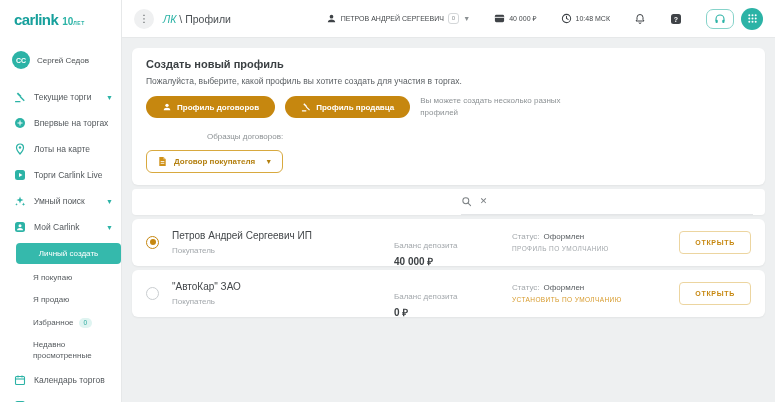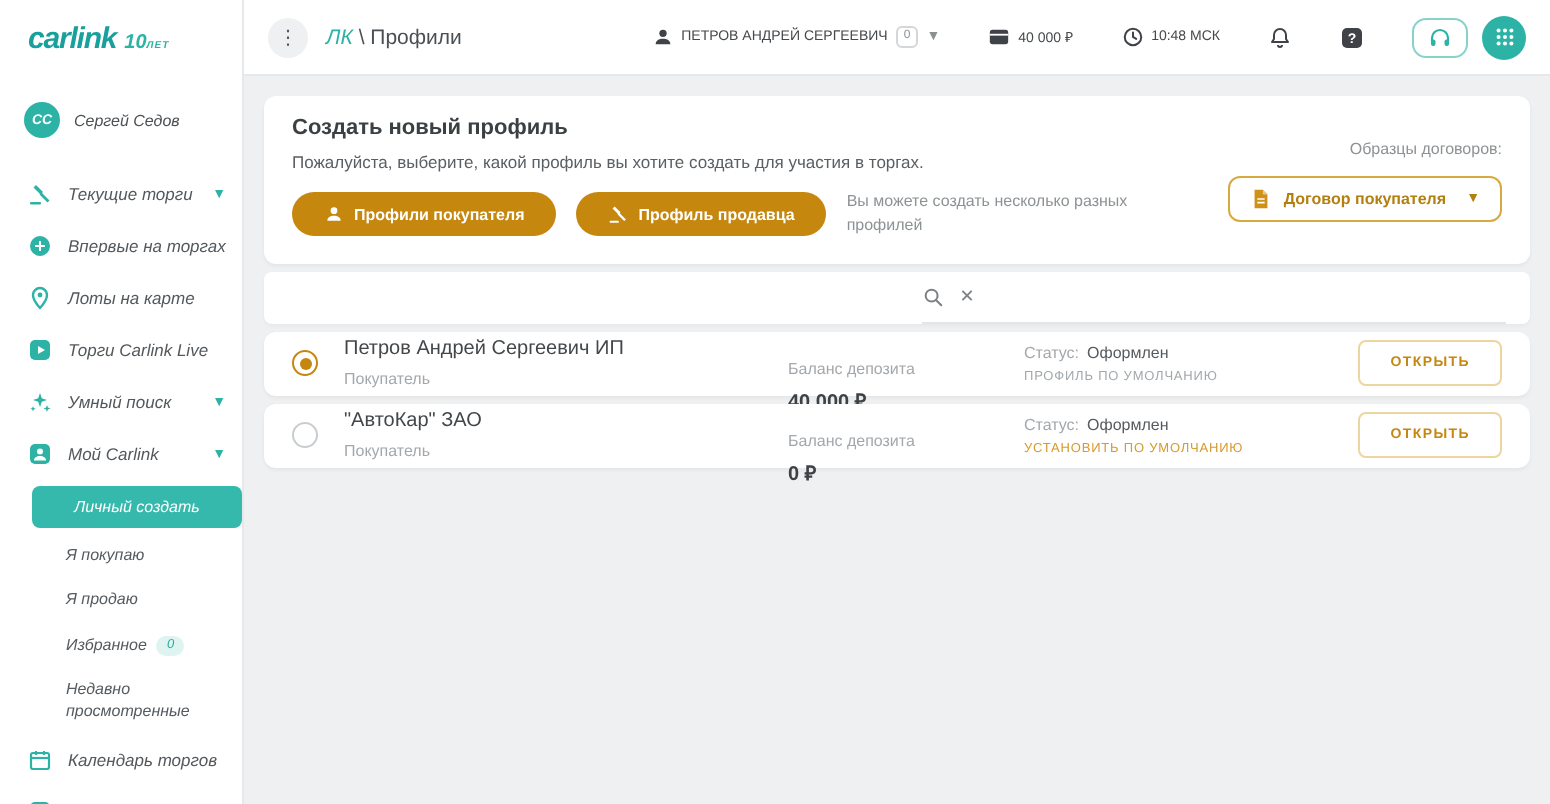--- a/index.html
+++ b/index.html
@@ -1,21 +1,21 @@
 <!DOCTYPE html>
 <html><head>
 <meta charset="utf-8">
 <style>
   html,body{margin:0;padding:0;background:#dfe2e4;}
   *{box-sizing:border-box;}
   .app{width:775px;height:402px;display:flex;background:#eef0f1;font-family:"Liberation Sans",sans-serif;overflow:hidden;position:relative;}
   svg{display:block;}
 
   
-  .sidebar{width:122px;background:#fff;border-right:1px solid #e6e8e9;flex-shrink:0;display:flex;flex-direction:column;overflow:hidden;font-style:italic;}
+  .sidebar{width:122px;background:#fff;border-right:1px solid #e6e8e9;flex-shrink:0;display:flex;flex-direction:column;overflow:hidden;}
   .logo-row{height:38px;display:flex;align-items:baseline;padding:12px 0 0 14px;gap:4px;flex-shrink:0;}
   .brand{color:#17a09c;font-weight:bold;font-size:15px;letter-spacing:-0.6px;line-height:1;}
   .anniv{color:#2cb3a6;font-weight:bold;font-size:10px;line-height:1;}
   .anniv .suffix{font-size:5px;letter-spacing:0.5px;}
   .user-row{display:flex;align-items:center;gap:7px;padding:13px 12px 9px 12px;}
   .avatar{width:18px;height:18px;border-radius:50%;background:#2cb3a6;color:#fff;font-size:7px;font-weight:bold;display:flex;align-items:center;justify-content:center;flex-shrink:0;}
   .user-name{font-size:8px;color:#4c5154;text-align:right;}
   .sdivider{height:1px;background:#ececec;margin:2px 12px 4px 12px;}
   .nav-item{display:flex;align-items:center;gap:8px;padding:7px 8px 7px 14px;font-size:8.5px;color:#53585c;cursor:pointer;}
   .nav-item .ic{width:12px;height:12px;color:#2cb3a6;flex-shrink:0;}
@@ -39,21 +39,21 @@
   .tb-sep{width:10px;}
   .icon-btn{background:none;border:none;padding:0;cursor:pointer;color:#3f4347;}
   .hp-btn{border:1px solid #86d3ca;border-radius:7px;background:#fff;padding:3px 7px;cursor:pointer;color:#2cb3a6;display:flex;align-items:center;}
   .hp-btn .tb-icon{color:#2cb3a6;width:12px;height:12px;}
   .apps-btn{width:22px;height:22px;border-radius:50%;background:#2cb3a6;border:none;display:flex;align-items:center;justify-content:center;cursor:pointer;flex-shrink:0;}
   .apps-btn svg{width:11px;height:11px;color:#fff;}
 
   .content{flex:1;padding:10px;display:flex;flex-direction:column;gap:4px;overflow:hidden;}
   .card{background:#fff;border-radius:6px;box-shadow:0 1px 2px rgba(0,0,0,0.05);}
 
-  .create-card{padding:10px 14px 12px 14px;display:flex;align-items:flex-start;}
+  .create-card{padding:10px 14px 12px 14px;display:flex;align-items:flex-start;flex-direction:column;}
   .create-left{flex:1;min-width:0;}
   .cc-title{font-size:11px;font-weight:bold;color:#3b4043;margin-bottom:6px;}
   .cc-sub{font-size:8.5px;color:#5a5f63;margin-bottom:9px;}
   .btn-row{display:flex;align-items:center;gap:10px;}
   .gold-btn{background:#c6870f;color:#fff;font-size:8px;font-weight:bold;padding:6px 16px;border-radius:12px;display:flex;align-items:center;gap:5px;border:none;cursor:pointer;white-space:nowrap;}
   .gold-btn .ic{width:10px;height:10px;color:#fff;}
   .cc-note{font-size:8px;color:#8d9295;line-height:1.55;max-width:150px;}
   .samples{display:flex;flex-direction:column;align-items:flex-end;gap:9px;padding-top:12px;flex-shrink:0;}
   .samples-label{font-size:8px;color:#8d9295;}
   .contract-btn{border:1px solid #d8a93f;border-radius:6px;padding:5px 10px;display:flex;align-items:center;gap:6px;color:#b37f0e;font-size:8px;font-weight:bold;background:#fff;cursor:pointer;}
@@ -61,21 +61,21 @@
   .contract-caret{color:#b37f0e;font-size:7px;margin-left:4px;}
 
   .search-bar{background:#fff;border-radius:4px;height:26px;display:flex;align-items:center;padding:0 12px;flex-shrink:0;box-shadow:0 1px 2px rgba(0,0,0,0.04);}
   .search-spacer{flex:1;}
   .search-field{width:48%;display:flex;align-items:center;border-bottom:1px solid #e3e5e7;height:100%;gap:8px;}
   .search-field input{flex:1;border:none;outline:none;font-size:8.5px;color:#555;background:transparent;padding:0;font-family:"Liberation Sans",sans-serif;min-width:0;}
   .search-field input::placeholder{color:#b4b9bc;}
   .search-ic{width:11px;height:11px;color:#7c8184;flex-shrink:0;cursor:pointer;}
   .search-x{font-size:9px;color:#7c8184;cursor:pointer;line-height:1;}
 
-  .profile-row{height:32px;display:flex;align-items:center;padding:0 14px;}
+  .profile-row{height:47px;display:flex;align-items:center;padding:0 14px;}
   .radio{width:13px;height:13px;border-radius:50%;border:1px solid #c9cdd0;margin-right:13px;position:relative;flex-shrink:0;cursor:pointer;background:#fff;}
   .radio.sel{border-color:#c6870f;}
   .radio.sel::after{content:"";position:absolute;left:2.5px;top:2.5px;right:2.5px;bottom:2.5px;background:#c6870f;border-radius:50%;}
   .p-name-col{width:222px;min-width:0;padding-right:8px;}
   .p-name{font-size:10px;color:#43474a;margin-bottom:5px;white-space:nowrap;overflow:hidden;}
   .p-type{font-size:8px;color:#a3a8ac;}
   .p-bal-col{width:118px;flex-shrink:0;}
   .p-label{font-size:8px;color:#a3a8ac;margin-bottom:4px;margin-top:24px;}
   .p-balance{font-size:10px;color:#3e4245;font-weight:bold;}
   .p-status-col{flex:1;min-width:0;}
@@ -301,21 +301,21 @@
           <div class="cc-title">Создать новый профиль</div>
           <div class="cc-sub">Пожалуйста, выберите, какой профиль вы хотите создать для участия в торгах.</div>
           <div class="btn-row">
             <button class="gold-btn">
               <span class="ic">
                   <svg viewBox="0 0 24 24" width="10" height="10">
                     <circle cx="12" cy="8" r="4" fill="currentColor"></circle>
                     <path d="M4 20c0-4 3.6-6 8-6s8 2 8 6z" fill="currentColor"></path>
                   </svg>
                 </span>
-              <span>Профили покупателя</span>
+              <span>Профиль договоров</span>
             </button>
             <button class="gold-btn">
               <span class="ic">
                   <svg viewBox="0 0 24 24" width="10" height="10">
                     <path d="M8 3l7 7-2.5 2.5-7-7z" fill="currentColor"></path>
                     <path d="M13.5 10.5l8 8-2 2-8-8z" fill="currentColor"></path>
                     <rect x="2" y="20" width="11" height="2.5" rx="1" fill="currentColor"></rect>
                   </svg>
                 </span>
               <span>Профиль продавца</span>

